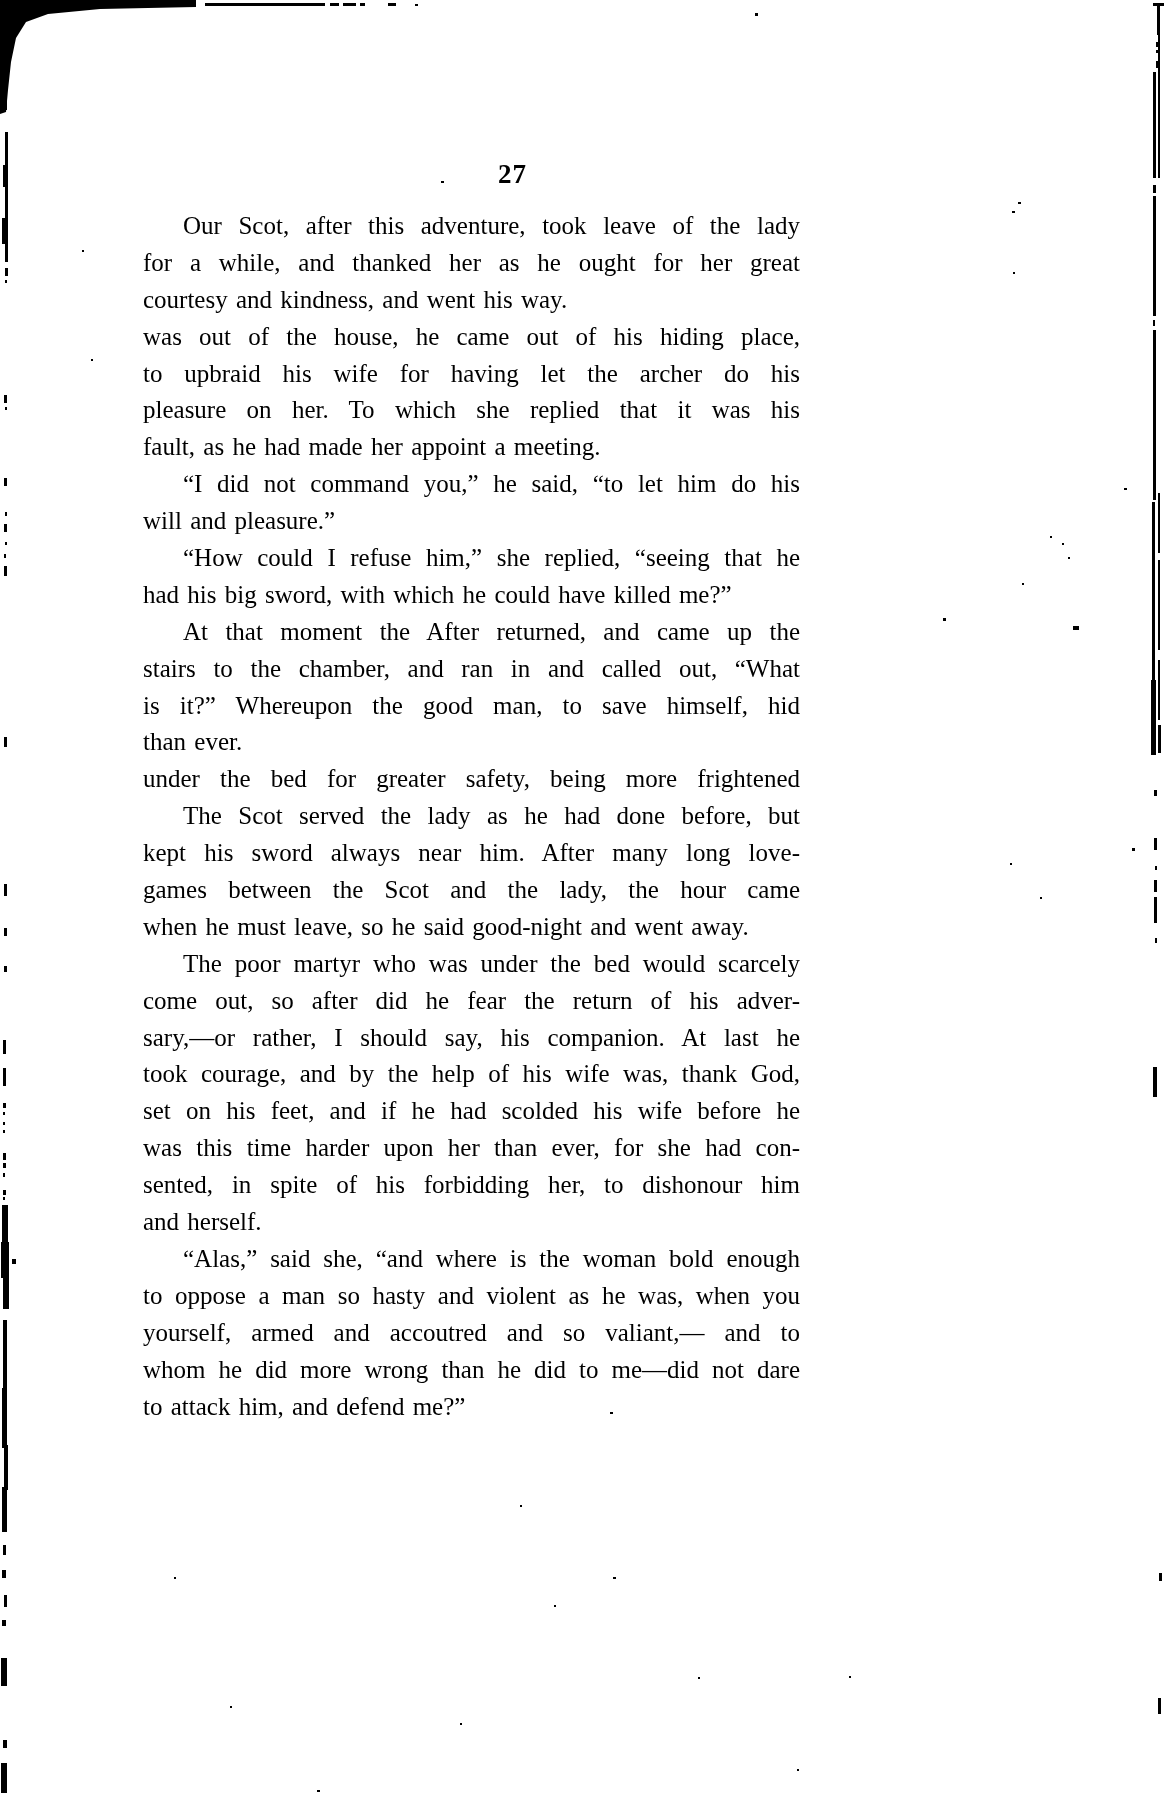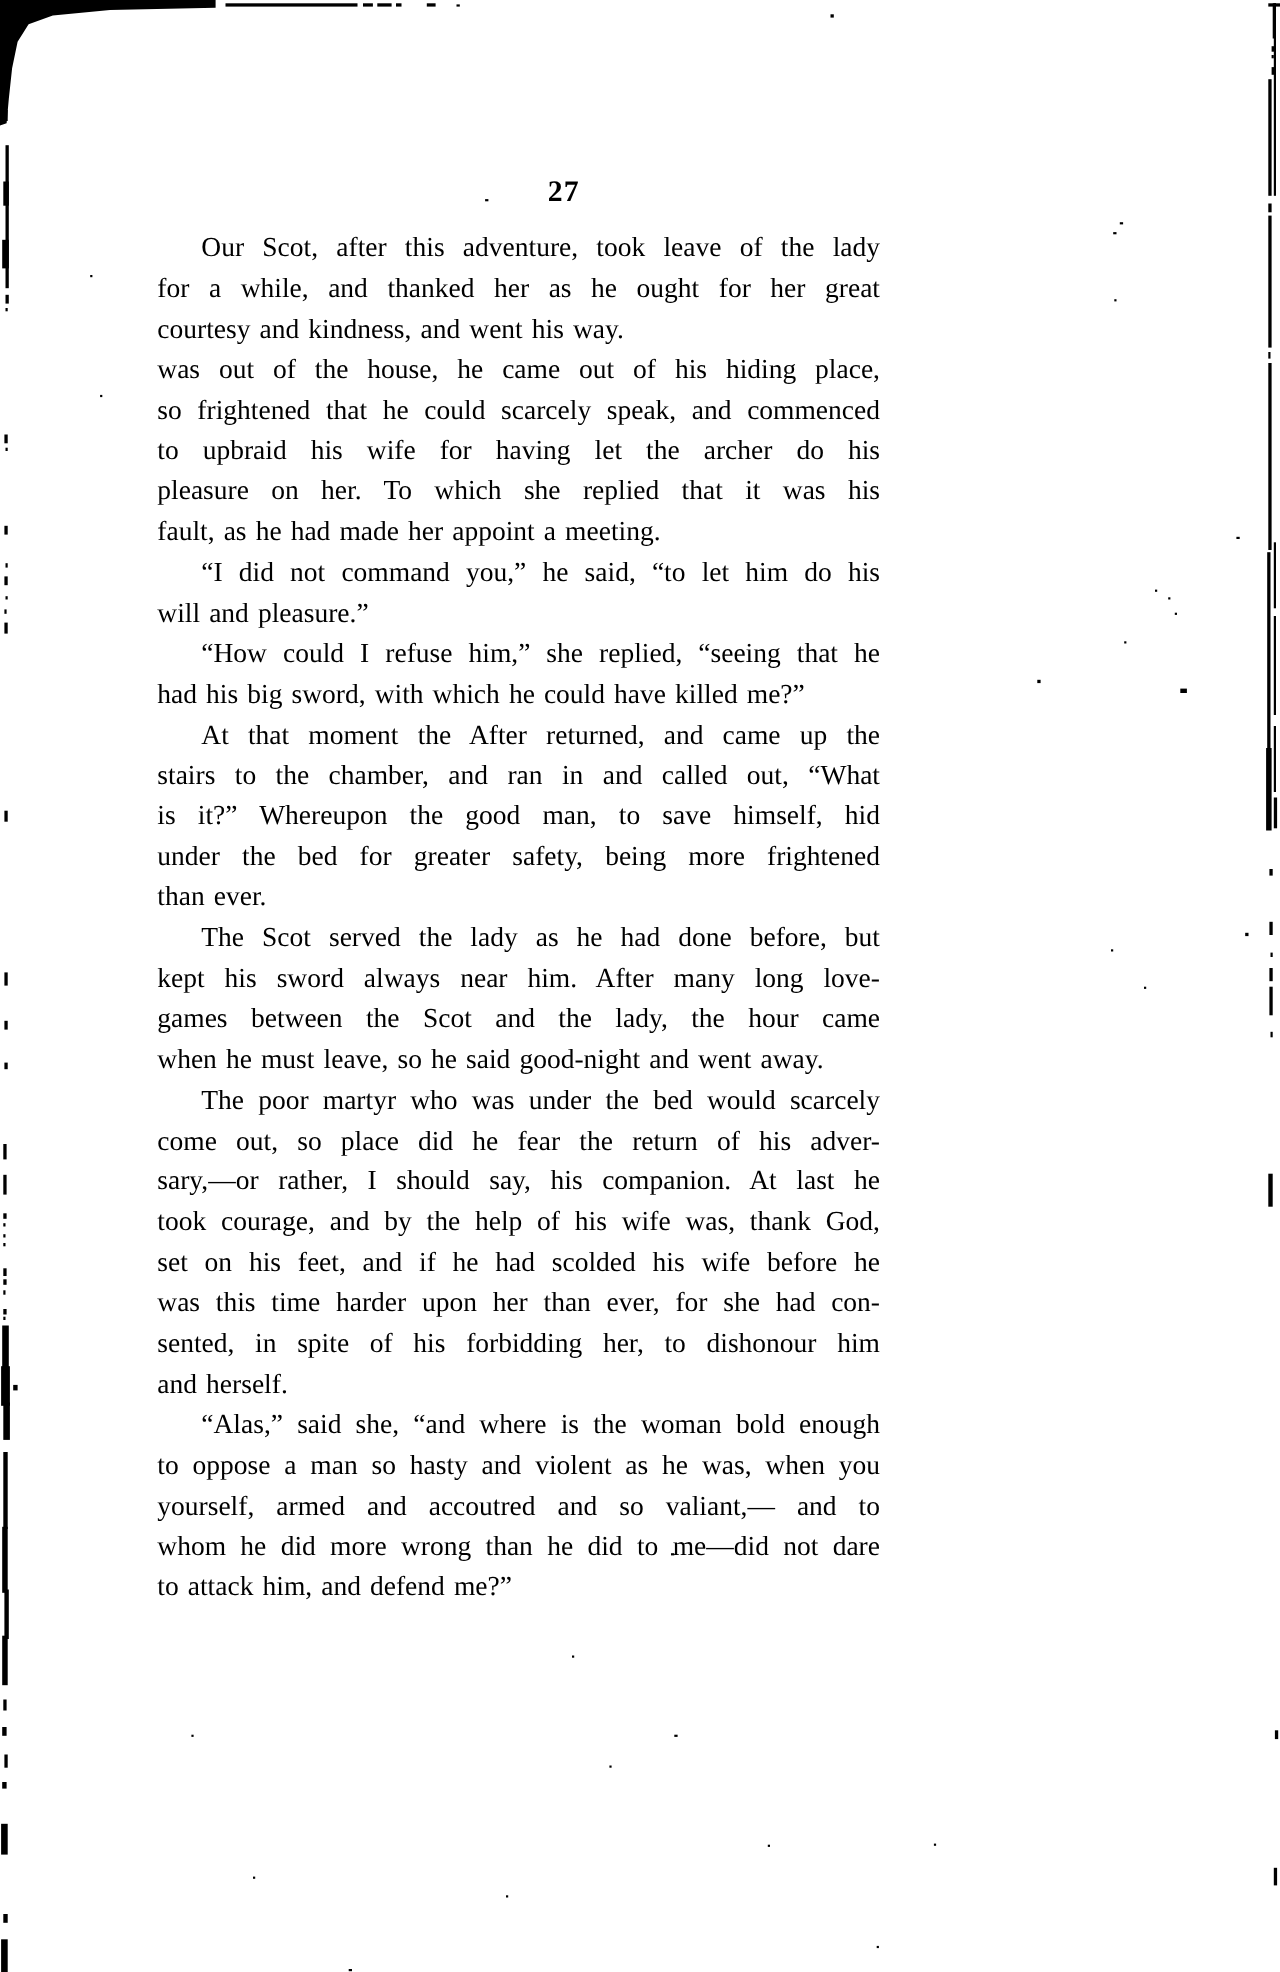--- a/index.html
+++ b/index.html
@@ -47,39 +47,38 @@
     <polygon points="0,0 196,0 196,7 100,9 48,14 26,22 16,38 11,62 8,90 6,112 0,114" fill="#000"></polygon>
   </svg>
 
   <div class="page-number">27</div>
 
   <div class="text-column" id="text-column">
       <div class="line indent">Our Scot, after this adventure, took leave of the lady</div>
       <div class="line">for a while, and thanked her as he ought for her great</div>
       <div class="line last">courtesy and kindness, and went his way.</div>
       <div class="line">was out of the house, he came out of his hiding place,</div>
-      <div class="line">so frightened that he could scarcely speak, and commenced</div>
       <div class="line">to upbraid his wife for having let the archer do his</div>
       <div class="line">pleasure on her.  To which she replied that it was his</div>
       <div class="line last">fault, as he had made her appoint a meeting.</div>
       <div class="line indent">“I did not command you,” he said, “to let him do his</div>
       <div class="line last">will and pleasure.”</div>
       <div class="line indent">“How could I refuse him,” she replied, “seeing that he</div>
       <div class="line last">had his big sword, with which he could have killed me?”</div>
       <div class="line indent">At that moment the After returned, and came up the</div>
       <div class="line">stairs to the chamber, and ran in and called out, “What</div>
       <div class="line">is it?”  Whereupon the good man, to save himself, hid</div>
+      <div class="line last">than ever.</div>
       <div class="line">under the bed for greater safety, being more frightened</div>
-      <div class="line last">than ever.</div>
       <div class="line indent">The Scot served the lady as he had done before, but</div>
       <div class="line">kept his sword always near him.  After many long love-</div>
       <div class="line">games between the Scot and the lady, the hour came</div>
       <div class="line last">when he must leave, so he said good-night and went away.</div>
       <div class="line indent">The poor martyr who was under the bed would scarcely</div>
-      <div class="line">come out, so place did he fear the return of his adver-</div>
+      <div class="line">come out, so after did he fear the return of his adver-</div>
       <div class="line">sary,—or rather, I should say, his companion.  At last he</div>
       <div class="line">took courage, and by the help of his wife was, thank God,</div>
       <div class="line">set on his feet, and if he had scolded his wife before he</div>
       <div class="line">was this time harder upon her than ever, for she had con-</div>
       <div class="line">sented, in spite of his forbidding her, to dishonour him</div>
       <div class="line last">and herself.</div>
       <div class="line indent">“Alas,” said she, “and where is the woman bold enough</div>
       <div class="line">to oppose a man so hasty and violent as he was, when you</div>
       <div class="line">yourself, armed and accoutred and so valiant,— and to</div>
       <div class="line">whom he did more wrong than he did to me—did not dare</div>

